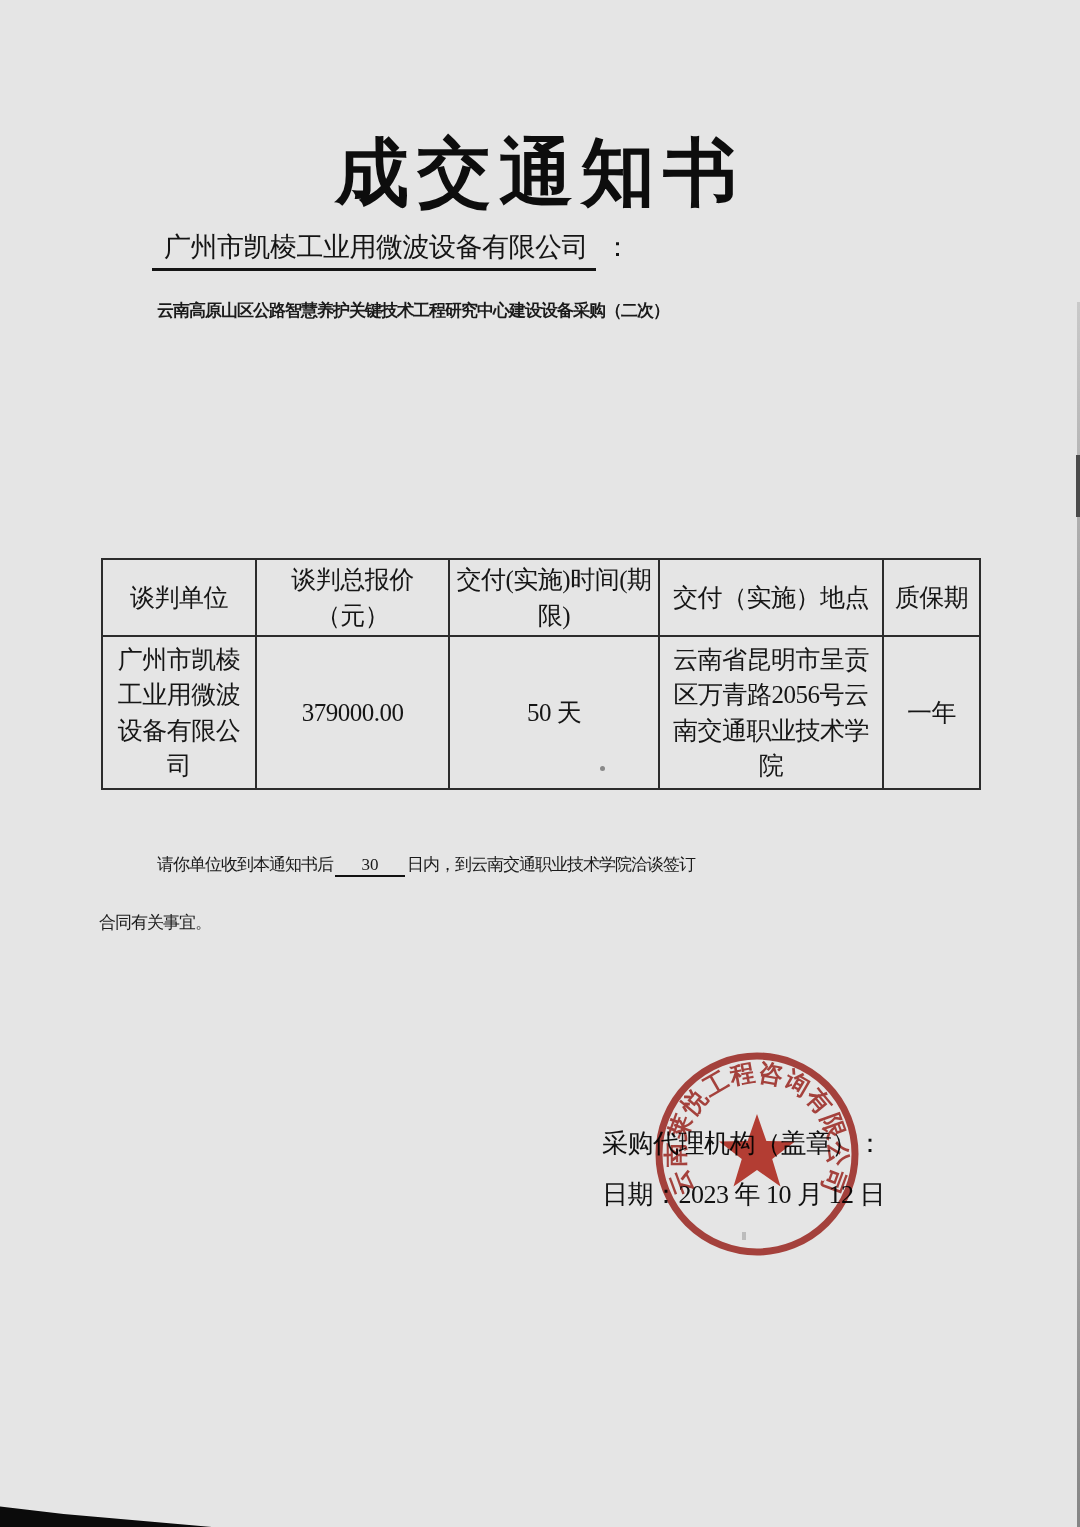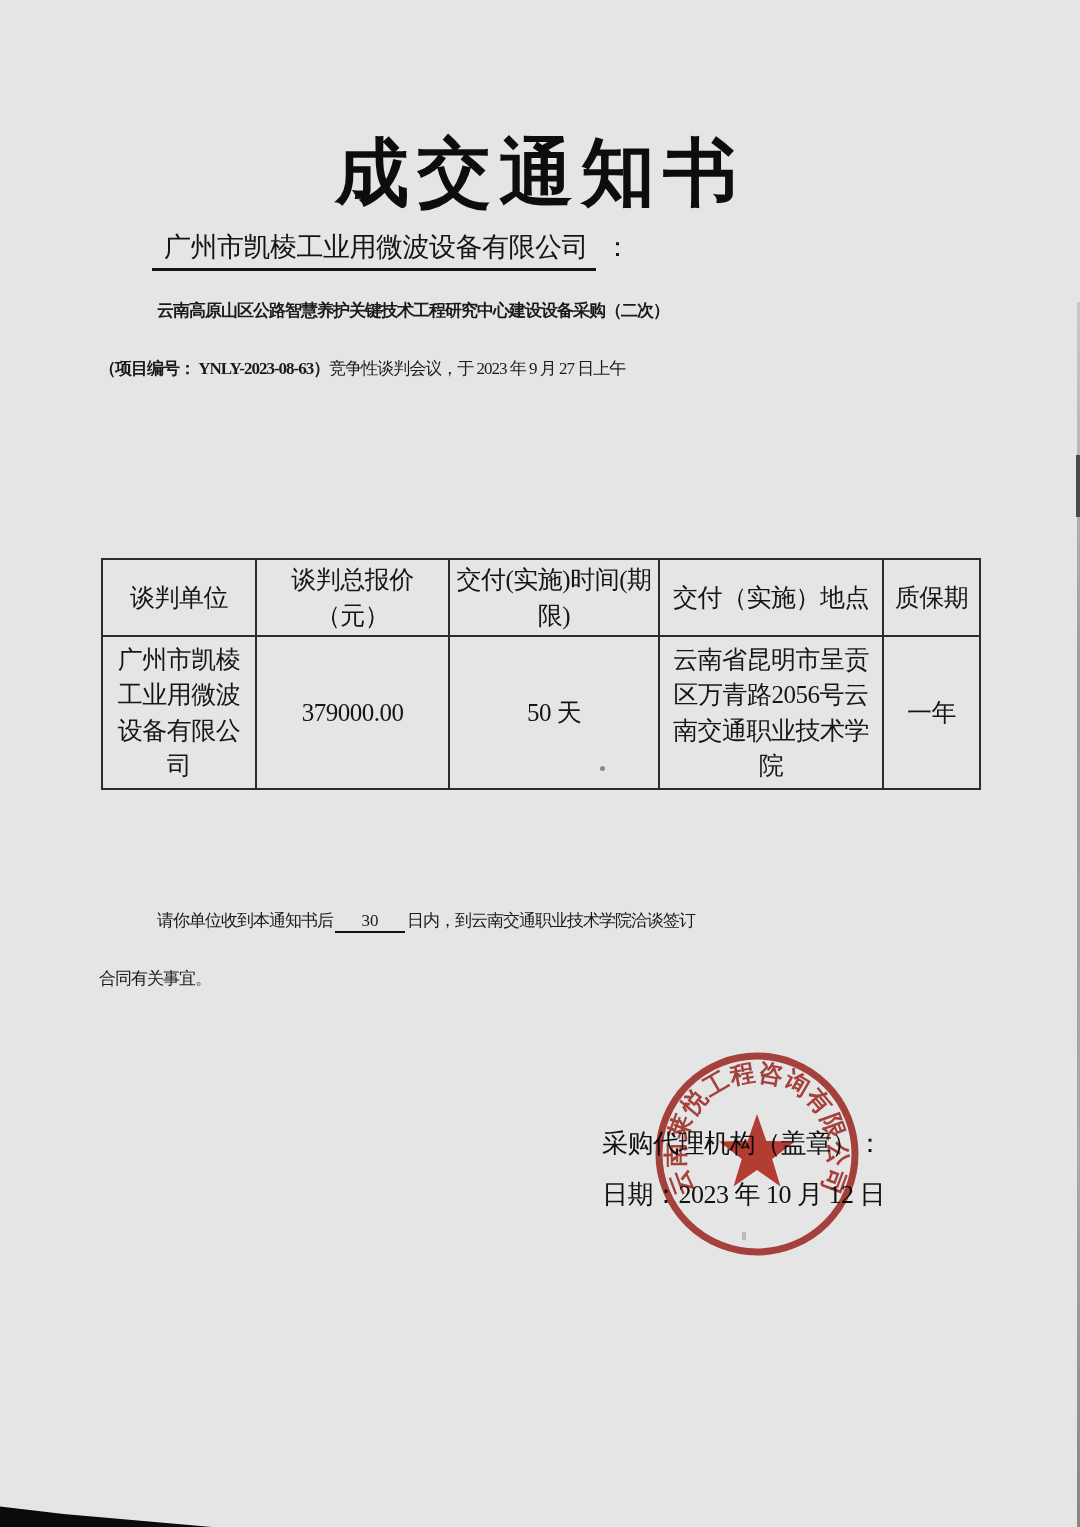--- a/index.html
+++ b/index.html
@@ -26,21 +26,21 @@
     display:inline-block; border-bottom:3px solid #151515; padding:0 8px 3px 12px;
   }
   .addressee .colon { margin-left:8px; }
 
   
   .para { position:absolute; left:99px; width:895px; font-size:17px; letter-spacing:-1px; color:#1a1a1a; }
   .para .line { height:57.5px; line-height:57.5px; white-space:nowrap; }
   .para .line .b { font-weight:700; }
   .p1 { top:282px; }
   .p1 .indent, .p2 .indent { text-indent:58px; }
-  .p2 { top:892px; }
+  .p2 { top:836px; }
   .days {
     display:inline-block; min-width:70px; text-align:center; text-indent:0;
     border-bottom:2.5px solid #111; letter-spacing:0; line-height:1.1;
     margin:0 2px;
   }
 
   
   table.deal {
     position:absolute; top:558px; left:101px;
     border-collapse:collapse; table-layout:fixed;
@@ -92,21 +92,20 @@
 <div class="page">
 
   <h1 class="title">成交通知书</h1>
 
   <div class="addressee">
     <span class="name">广州市凯棱工业用微波设备有限公司</span><span class="colon">：</span>
   </div>
 
   <div class="para p1">
     <div class="line indent"><span class="b">云南高原山区公路智慧养护关键技术工程研究中心建设设备采购（二次）</span></div>
-    <div class="line"><span class="b">（项目编号： YNLY-2023-08-63）</span><span>竞争性谈判会议，于 2023 年 9 月 27 日上午</span></div>
   </div>
 
   <table class="deal">
     <colgroup>
       <col style="width:154px">
         <col style="width:193px">
         <col style="width:210px">
         <col style="width:224px">
         <col style="width:97px">
     </colgroup>

